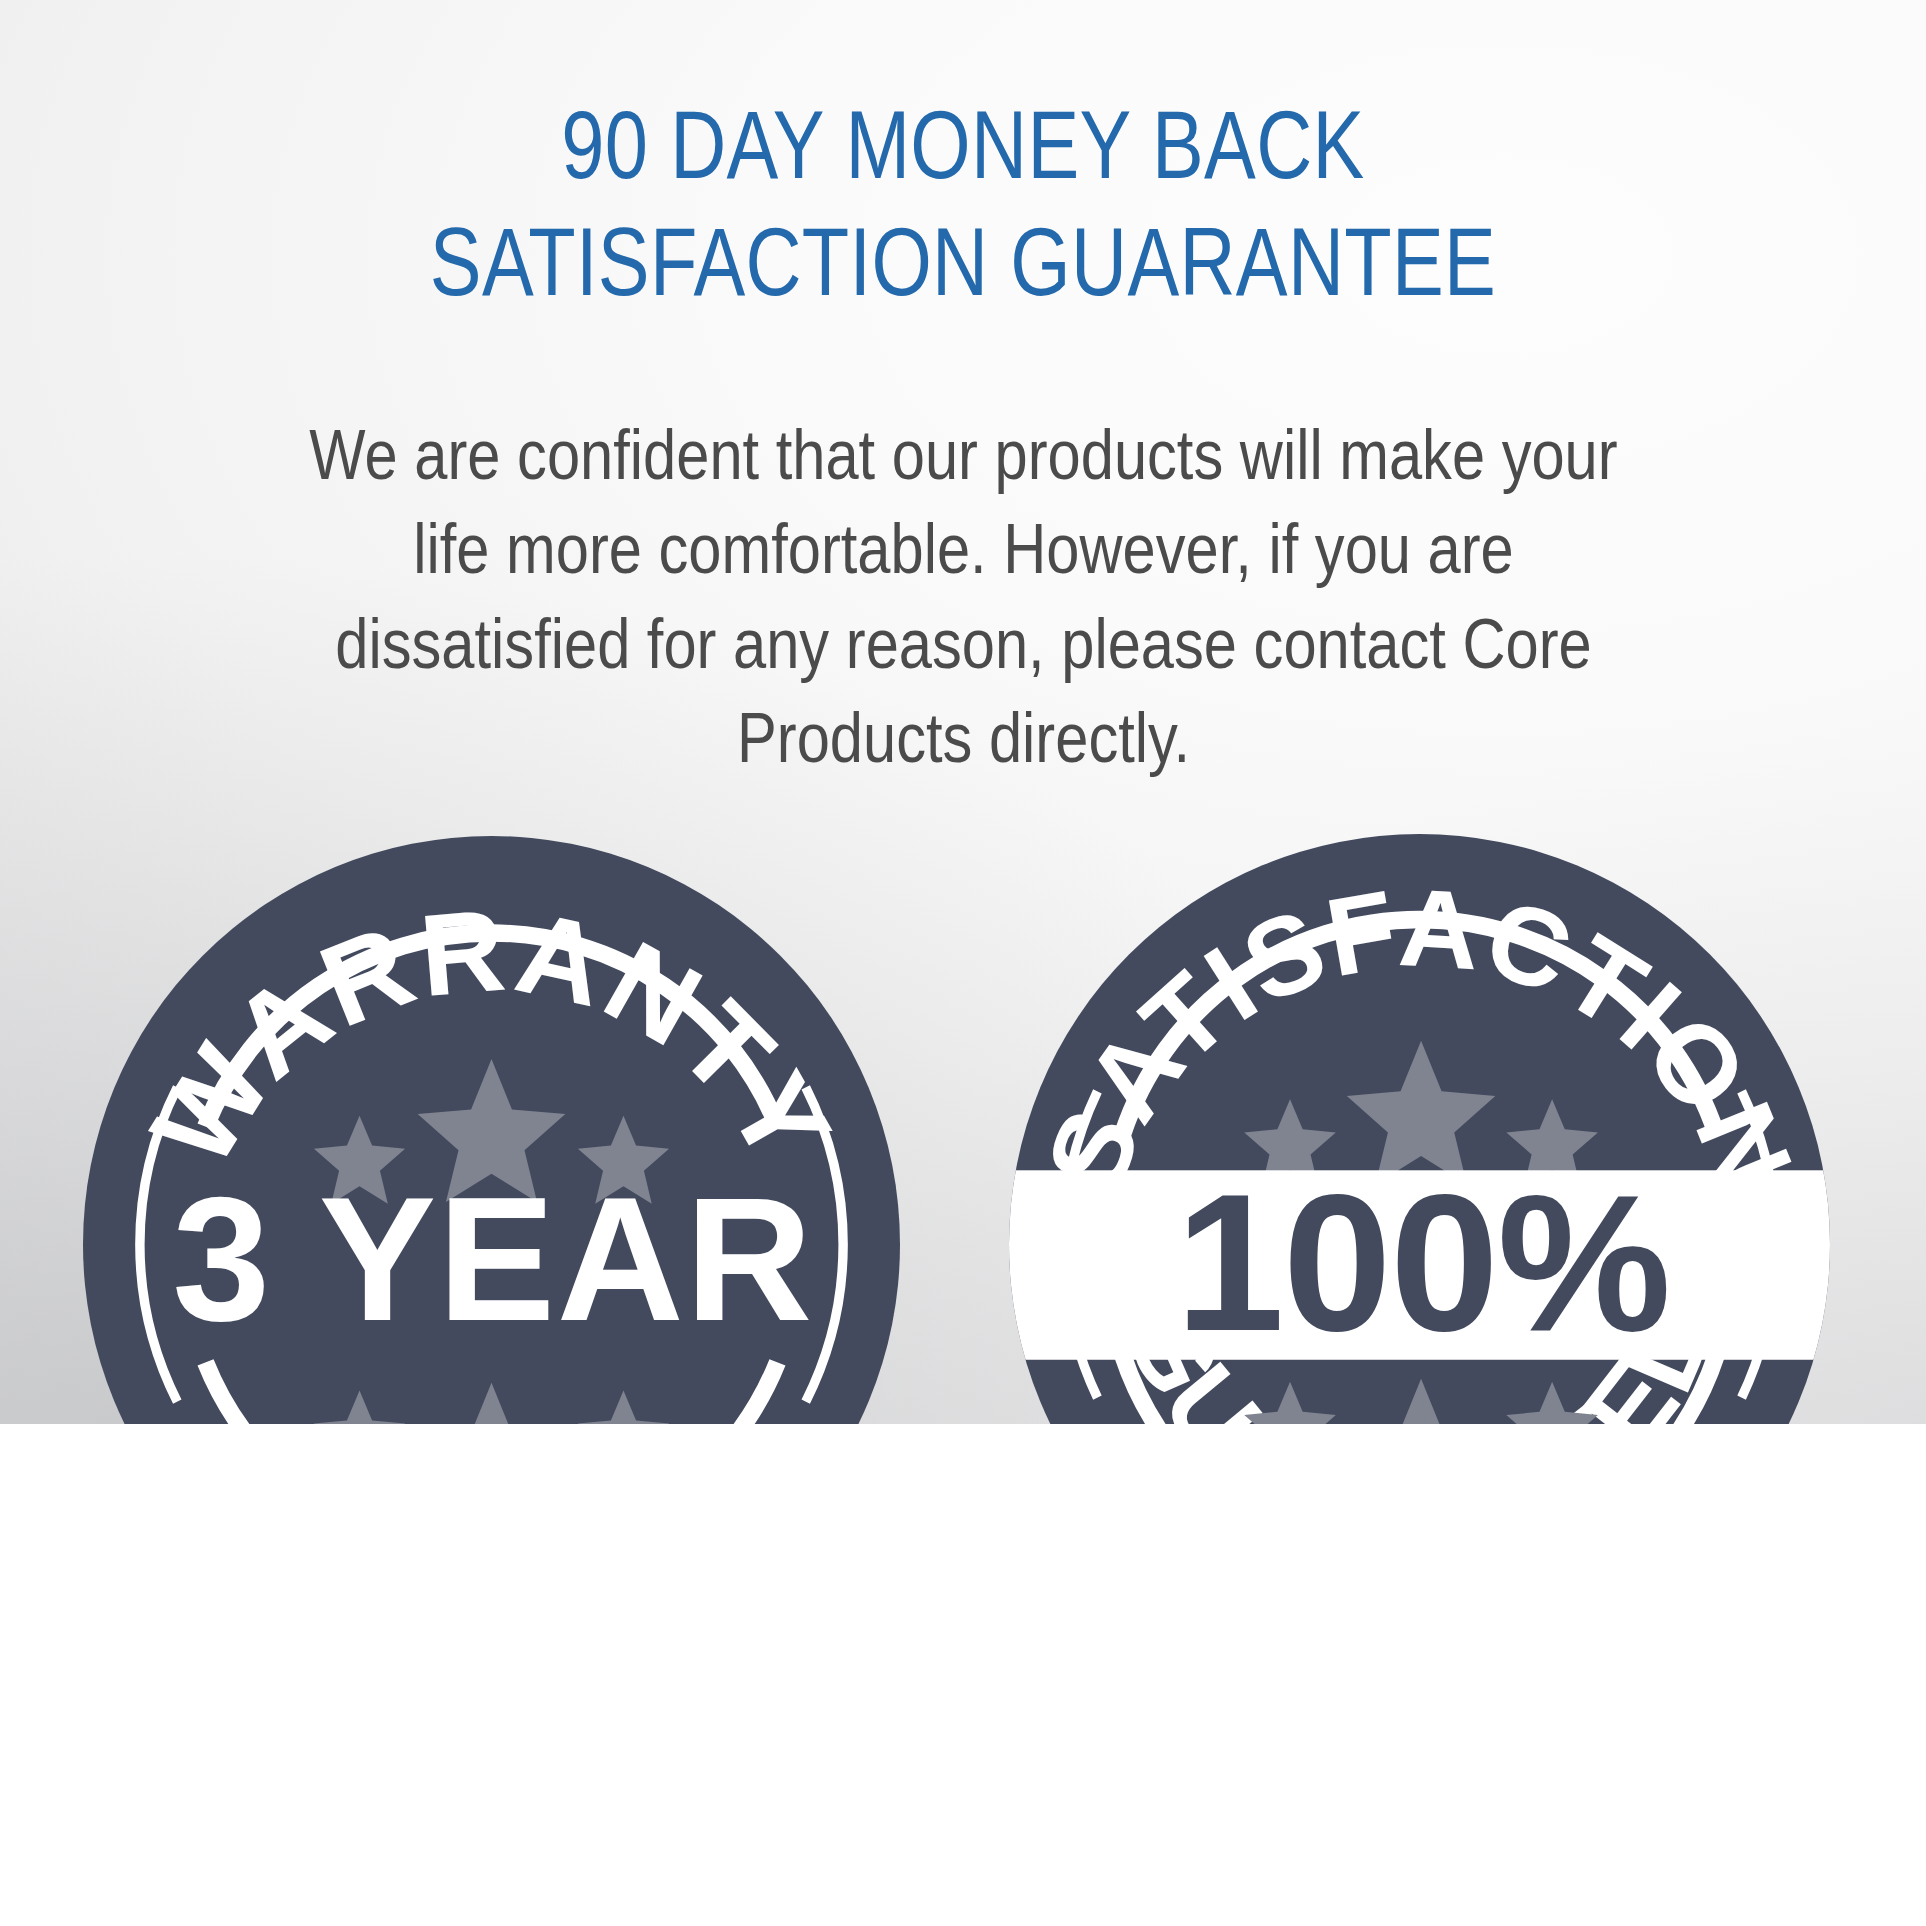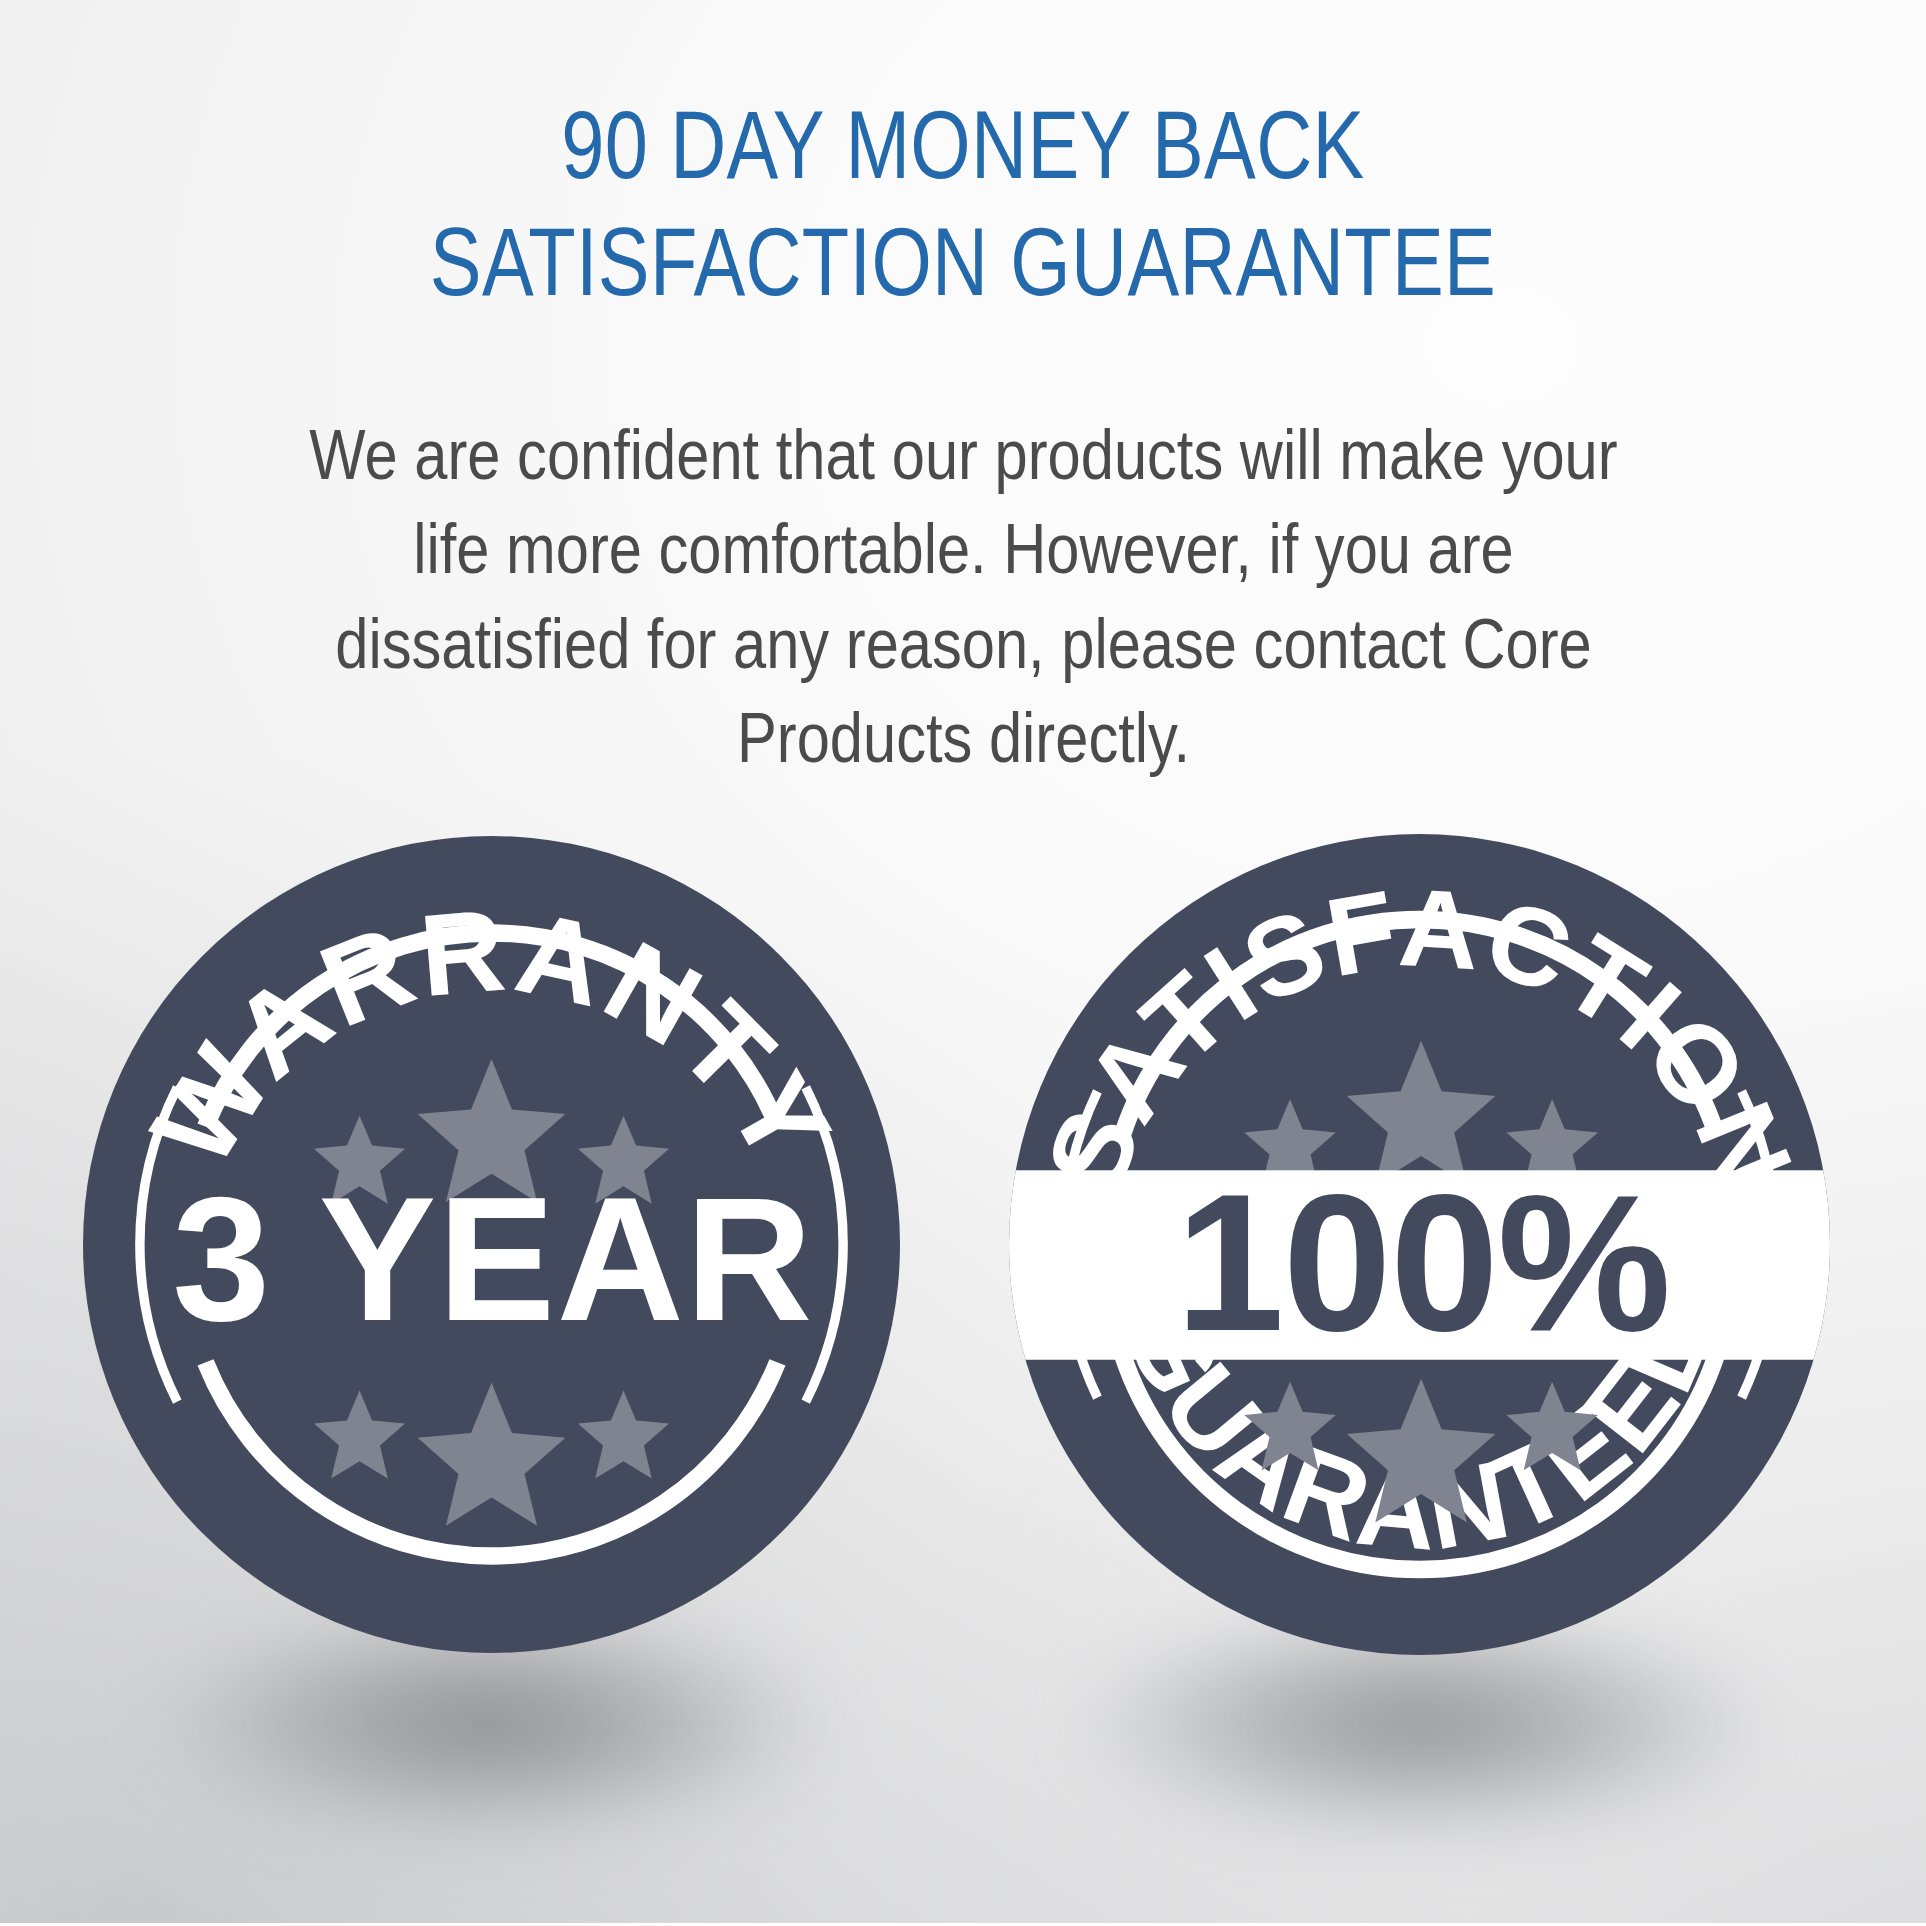--- a/index.html
+++ b/index.html
@@ -10,21 +10,21 @@
     width: 1926px;
     height: 1926px;
     overflow: hidden;
     font-family: "Liberation Sans", sans-serif;
     background: #ffffff;
   }
 
   #stage {
     position: relative;
     width: 1926px;
-    height: 1923px;
+    height: 1424px;
     background:
       radial-gradient(ellipse 150% 120% at 78% 18%, #fdfdfd 0%, #fafafa 26%, #f2f2f2 50%, #e6e6e7 72%, #d4d5d7 100%);
     overflow: hidden;
   }
   
   #stage::after {
     content: "";
     position: absolute;
     inset: 0;
     background:

